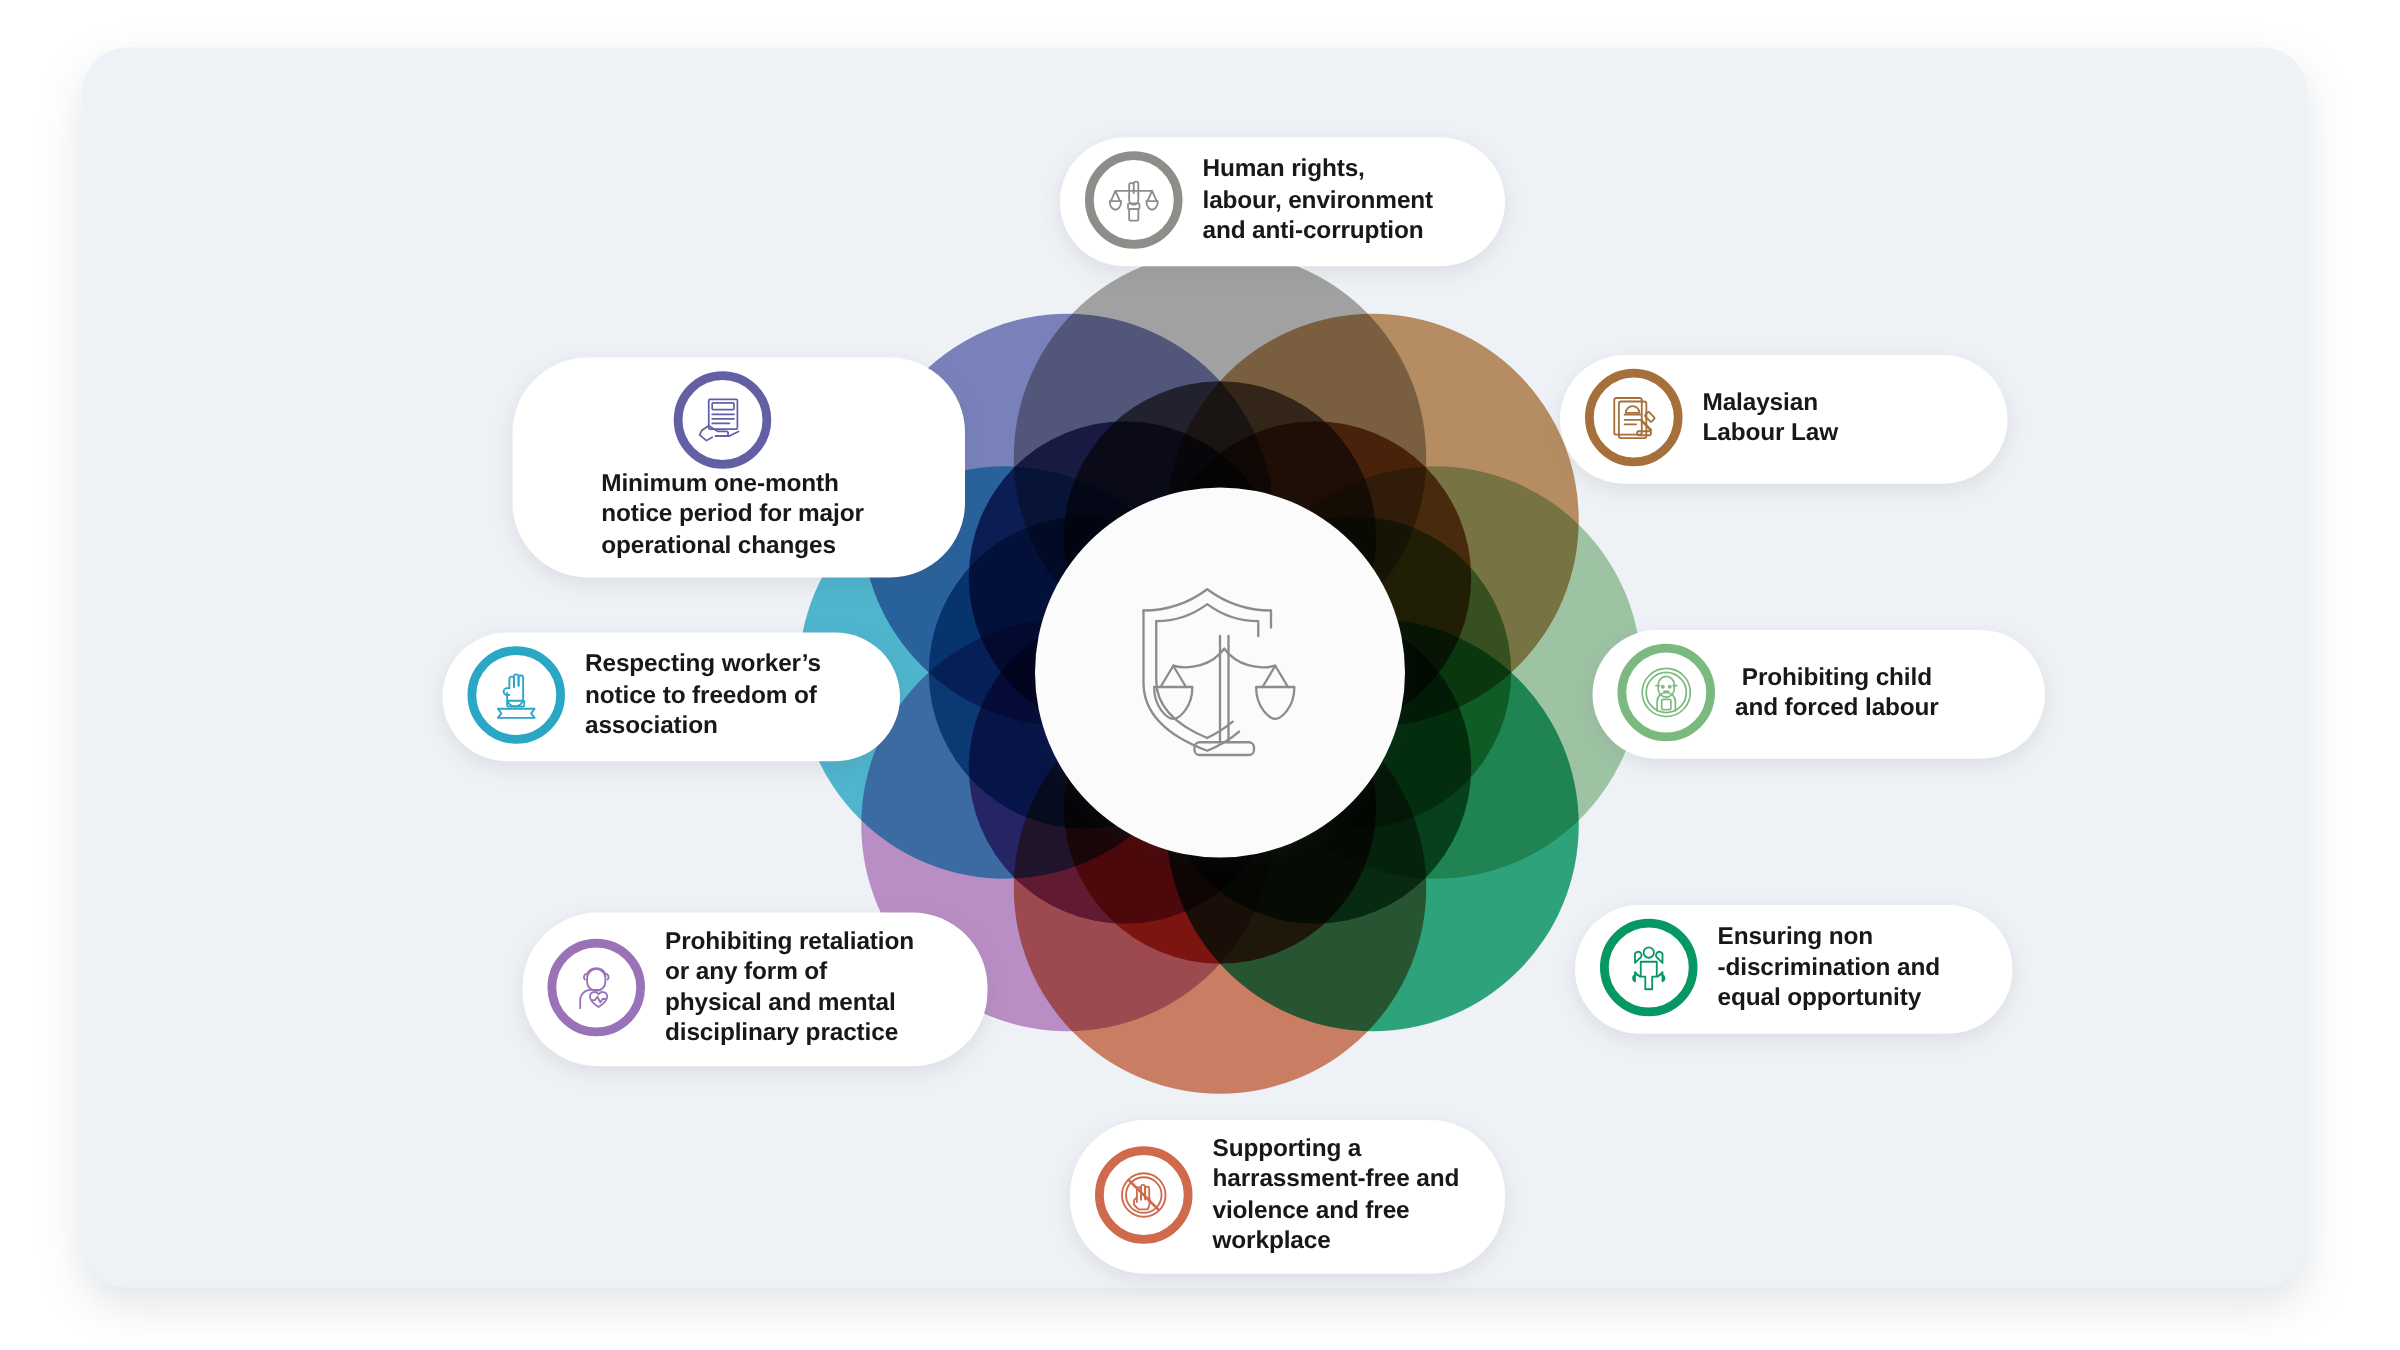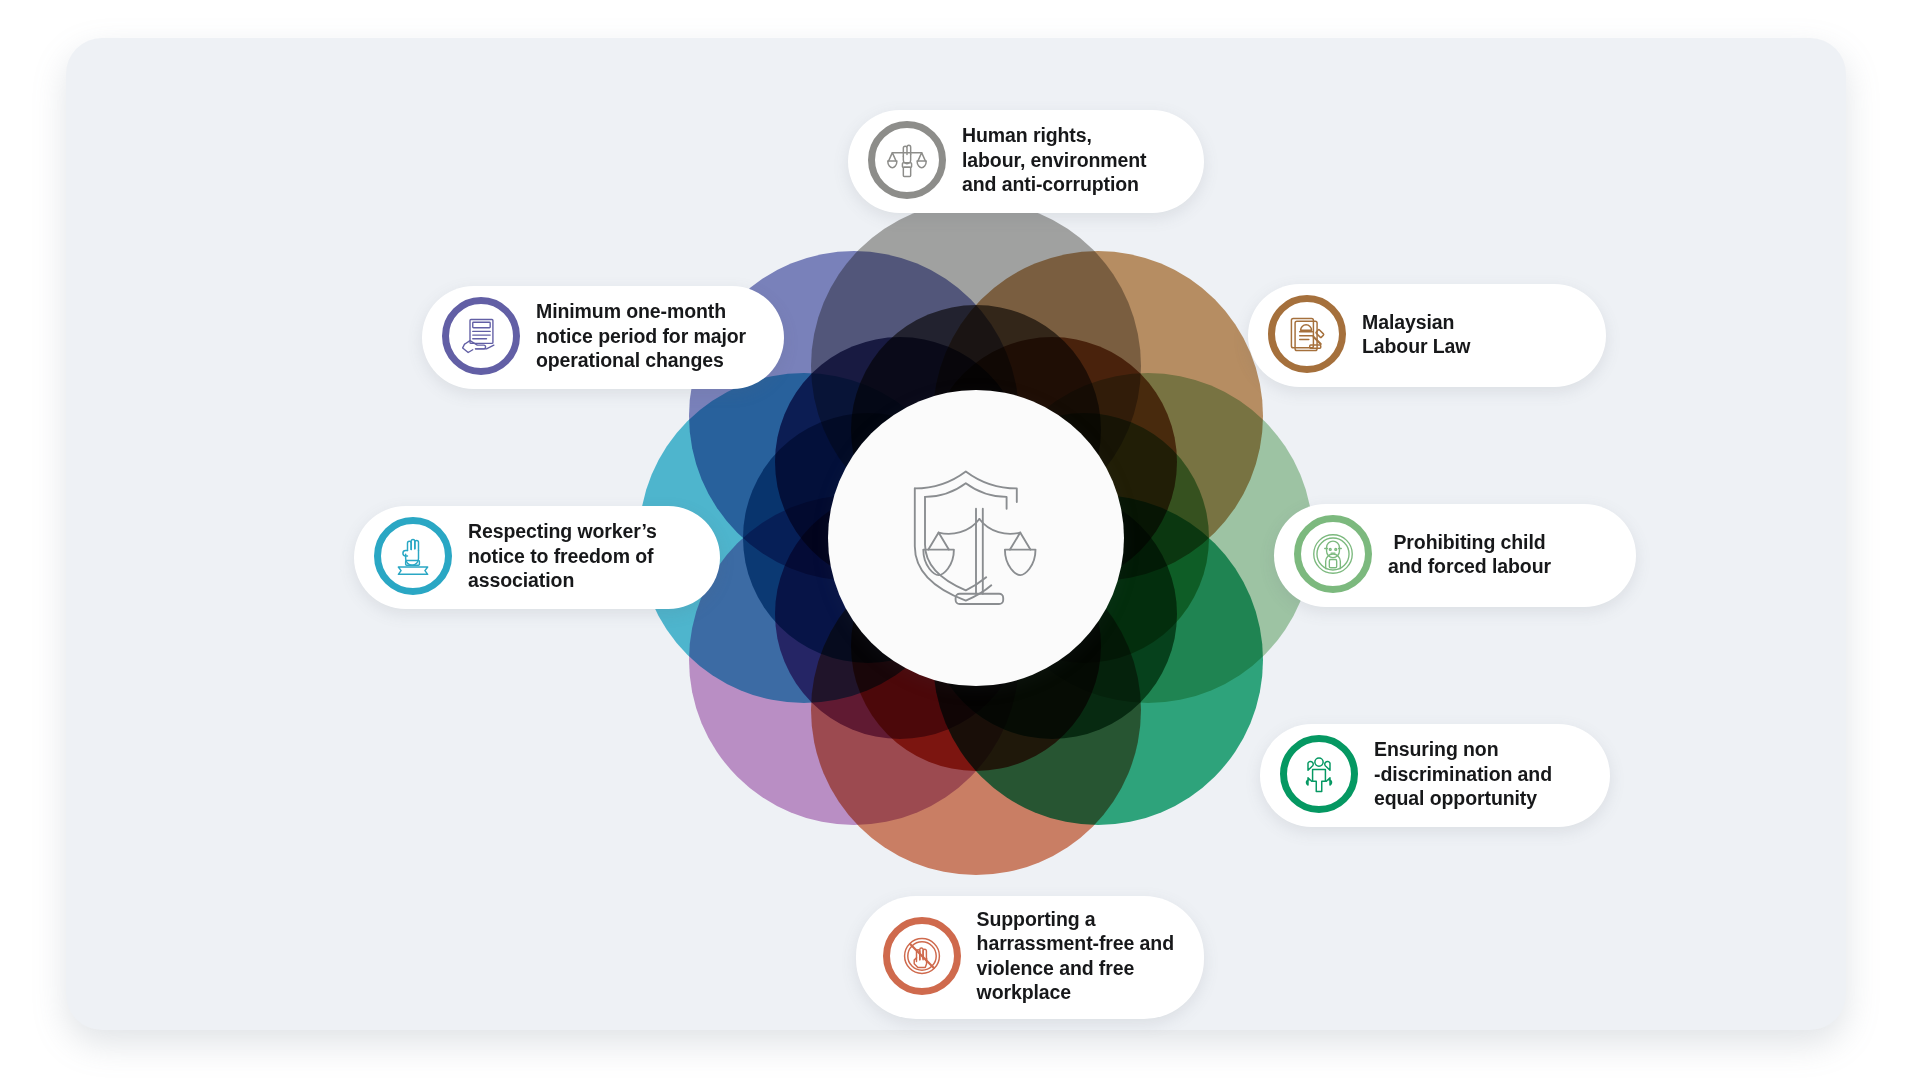--- a/index.html
+++ b/index.html
@@ -72,24 +72,24 @@
     color: #17181a;
     letter-spacing: -0.1px;
     white-space: pre-line;
   }
 
   
   #pill-0 { left: 782px;  top:  72px; width: 356px; }   
   #pill-1 { left: 1182px; top: 246px; width: 358px; }   
   #pill-2 { left: 1208px; top: 466px; width: 362px; text-align: center; }   
   #pill-3 { left: 1194px; top: 686px; width: 350px; }   
-  #pill-4 { left: 790px;  top: 858px; width: 348px; justify-content: flex-end; }   
+  #pill-4 { left: 790px;  top: 858px; width: 348px; }   
   #pill-5 { left: 352px;  top: 692px; width: 372px; }   
   #pill-6 { left: 288px;  top: 468px; width: 366px; }   
-  #pill-7 { left: 356px;  top: 248px; width: 362px; }   
+  #pill-7 { left: 344px;  top: 248px; width: 362px; flex-direction: column; }   
 </style>
 </head>
 <body>
 
 <div id="stage">
   <div class="card">
 
     <div class="flower">
       <div id="petals">
           <div class="petal outer" style="background: rgb(158, 157, 153); left: 185px; top: 13px;"></div>
@@ -213,20 +213,35 @@
           <path d="M18 26 l-2.5 2.5 v4 l4 4 h8 l1.5 -4 v-6"></path>
           <line x1="11" y1="11" x2="37" y2="37" stroke-width="2.4"></line>
         </svg>
       </span>
       <span class="txt">Supporting a
 harrassment-free and
 violence and free
 workplace</span>
     </div>
 
+    <div class="pill" id="pill-5">
+      <span class="ring" style="border-color: rgb(154, 114, 184); color: rgb(154, 114, 184);">
+        <svg viewBox="0 0 48 48" fill="none" stroke="currentColor" stroke-width="1.6" stroke-linecap="round" stroke-linejoin="round">
+          <path d="M16 16 a8 8 0 0 1 16 0 v3 a8 8 0 0 1 -16 0 Z"></path>
+          <path d="M14 17 a3 3 0 0 1 2 -5 a9 9 0 0 1 16 0 a3 3 0 0 1 2 5"></path>
+          <path d="M10 42 v-7 a9 9 0 0 1 9 -9 h7"></path>
+          <path d="M26 30 a4 4 0 0 1 7.5 2 c0 4 -7.5 9 -7.5 9 s-7.5 -5 -7.5 -9 a4 4 0 0 1 7.5 -2 Z"></path>
+          <path d="M20 35 h3 l2 -3 l2.5 5 l2 -3 h3"></path>
+        </svg>
+      </span>
+      <span class="txt">Prohibiting retaliation
+or any form of
+physical and mental
+disciplinary practice</span>
+    </div>
 
     <div class="pill" id="pill-6">
       <span class="ring" style="border-color: rgb(42, 167, 196); color: rgb(42, 167, 196);">
         <svg viewBox="0 0 48 48" fill="none" stroke="currentColor" stroke-width="1.6" stroke-linecap="round" stroke-linejoin="round">
           <path d="M18 18 v-8 a2 2 0 0 1 4 0 v7"></path>
           <path d="M22 17 v-9 a2 2 0 0 1 4 0 v8"></path>
           <path d="M26 16 v-7 a2 2 0 0 1 4 0 v9"></path>
           <path d="M18 18 h-2 a3 3 0 0 0 0 6 h2"></path>
           <path d="M16 22 v5 a7 7 0 0 0 14 0 v-9"></path>
           <rect x="16" y="29" width="15" height="5" rx="1"></rect>

